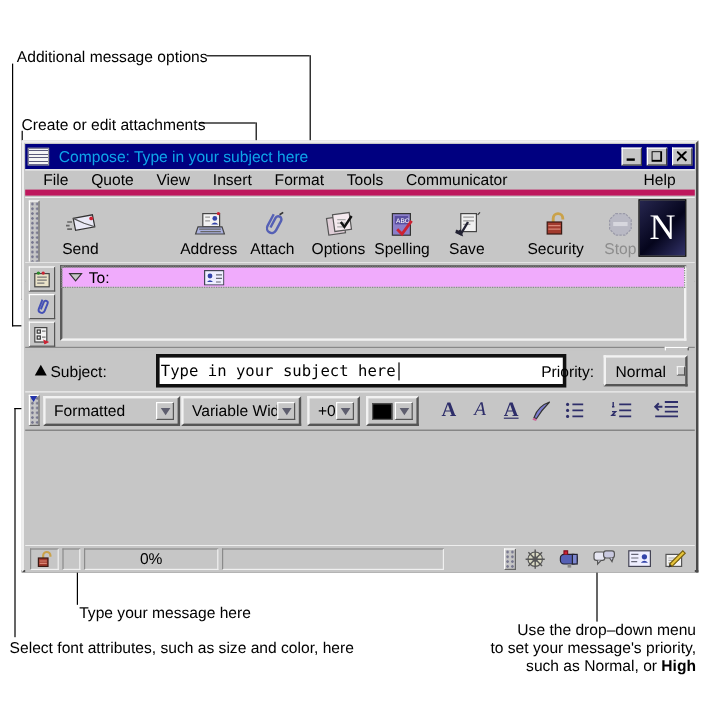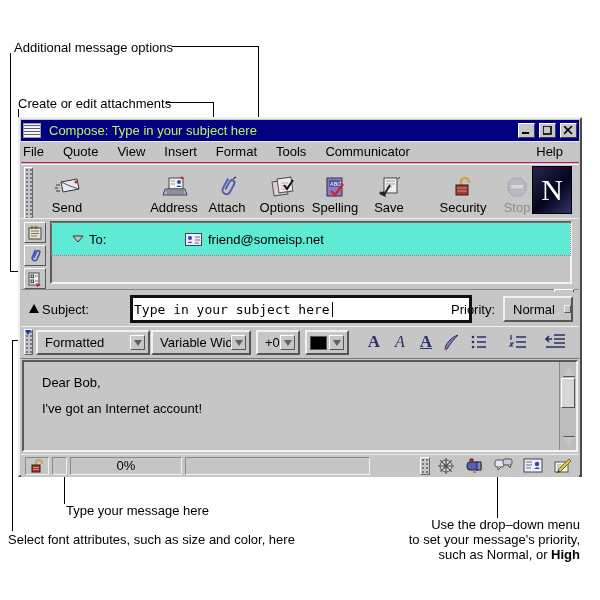--- a/index.html
+++ b/index.html
@@ -13,28 +13,28 @@
   
   .win { position:absolute; left:18px; top:117px; width:564px; height:360px;
          background:#c6c6c6; border:2px solid; border-color:#efefef #4a4a4a #4a4a4a #efefef; }
   .row { position:absolute; left:1px; right:1px; }
 
   .titlebar { top:1px; height:21px; background:#000080; display:flex; align-items:center;
               padding:0 2px; gap:4px; }
   .sysicon { width:18px; height:15px; border:1px solid #9a9a9a;
              background:repeating-linear-gradient(#f4f4f4 0 1px, #5a5a7a 1px 2px,
                         #f4f4f4 2px 3px); }
-  .title { color:#bef264; font-size:13px; flex:1; margin-left:4px; }
+  .title { color:#0ea5e9; font-size:13px; flex:1; margin-left:4px; }
   .wbtn { width:17px; height:15px; background:#c6c6c6; border:1px solid;
           border-color:#fff #404040 #404040 #fff; display:flex; align-items:center;
           justify-content:center; }
 
   .menubar { top:22px; height:22px; display:flex; align-items:center; font-size:13px;
-             padding-left:2px; column-gap:19px; background:#c6c6c6;
-             border-bottom:1px solid #be185d; box-shadow:inset 0 1px 0 #eee; }
+             padding-left:15px; column-gap:19px; background:#c6c6c6;
+             border-bottom:5px solid #be185d; box-shadow:inset 0 1px 0 #eee; }
   .menu-help { margin-left:auto; margin-right:16px; }
 
   .toolbar { top:45px; height:71px; background:#c6c6c6; border-bottom:1px solid #777;
              box-shadow:inset 0 1px 0 #eee; }
   .grip { position:absolute; left:3px; top:3px; bottom:3px; width:9px;
           border:1px solid; border-color:#fff #666 #666 #fff; background-color:#c6c6c6;
           background-image:radial-gradient(#76768e 1px, transparent 1.2px);
           background-size:4px 4px; }
   .tbtn { position:absolute; top:2px; width:52px; height:49px; display:flex;
           flex-direction:column; align-items:center; justify-content:flex-end;
@@ -47,22 +47,22 @@
           background:linear-gradient(135deg,#26264f 0%,#05051c 55%,#33336a 100%); }
 
   .addr { top:99px; height:72px; background:#c6c6c6; border-bottom:1px solid #888;
           box-shadow:inset 0 1px 0 #eee; }
   .addr-tabs { position:absolute; left:3px; top:4px; width:24px; }
   .atab { width:22px; height:21px; margin-bottom:2px; background:#c6c6c6;
           border:1px solid; border-color:#fff #555 #555 #fff; display:flex;
           align-items:center; justify-content:center; }
   .addr-list { position:absolute; left:29px; top:3px; right:7px; bottom:5px;
                background:#c3c3c3; border:2px solid; border-color:#5a5a5a #f2f2f2 #f2f2f2 #5a5a5a; }
-  .to-row { height:32px; background:#5eead4; outline:1px dotted #888; display:flex;
-            align-items:center; font-size:13px; padding-left:20px; }
+  .to-row { height:16px; background:#f0abfc; outline:1px dotted #888; display:flex;
+            align-items:center; font-size:13px; padding-left:5px; }
 
   .sash { position:absolute; left:534px; top:170px; width:20px; height:11px;
           background:#c6c6c6; border:1px solid; border-color:#fff #555 #555 #fff; }
 
   .subj { top:173px; height:34px; background:#c6c6c6; display:flex; align-items:center;
           font-size:13px; }
   .tri-up { width:0; height:0; border-left:5px solid transparent;
             border-right:5px solid transparent; border-bottom:9px solid #000;
             position:absolute; left:8px; top:12px; }
   .subj-label { position:absolute; left:21px; }
@@ -314,21 +314,20 @@
           <svg width="12" height="8" style="margin-right:5px">
               <polygon points="1,1 11,1 6,7" fill="#c6c6c6" stroke="#333"></polygon>
             </svg>
           <span style="width:96px">To:</span>
           <svg width="17" height="13" style="margin-right:6px">
               <rect x="0.5" y="0.5" width="16" height="12" fill="#eef" stroke="#445"></rect>
               <circle cx="5" cy="5" r="2" fill="#3344aa"></circle>
               <path d="M2.5 10 q2.5 -3 5 0" fill="#3344aa"></path>
               <path d="M10 4h5M10 7h5M10 10h4" stroke="#667"></path>
             </svg>
-          <span>friend@someisp.net</span>
         </div>
       </div>
     </div>
 
     <div class="sash"></div>
 
     <div class="row subj">
       <div class="tri-up"></div>
       <span class="subj-label">Subject:</span>
       <div class="subj-input">
@@ -402,35 +401,20 @@
           </svg>
       </div>
       <div class="fmt-icon" style="left:520px;width:28px">
         <svg width="22" height="16" viewBox="0 0 22 16">
             <path d="M10 1h11M10 5h11M10 9h11M2 13h19" stroke="#2e2e6a" stroke-width="1.5"></path>
             <path d="M8 5 L2 5 M5 2 L2 5 L5 8" stroke="#2e2e6a" stroke-width="1.6" fill="none"></path>
           </svg>
       </div>
     </div>
 
-    <div class="body-area">
-      <div class="body-text">
-        <div>Dear Bob,</div>
-        <div>I've got an Internet account!</div>
-      </div>
-      <div class="scrollbar">
-        <div class="sb-btn" style="top:1px">
-            <div class="sb-tri-up"></div>
-          </div>
-        <div class="sb-thumb"></div>
-        <div class="sb-btn" style="bottom:1px">
-            <div class="sb-tri-dn"></div>
-          </div>
-      </div>
-    </div>
 
     <div class="row statusbar">
       <div class="seg lockbtn">
         <svg width="15" height="14" viewBox="0 0 15 14">
             <path d="M6 6 V4 a3 3 0 0 1 6 0 v1" fill="none" stroke="#caa24a" stroke-width="1.8"></path>
             <rect x="2" y="6" width="8" height="7" fill="#a23b2e" stroke="#3a1a14"></rect>
             <path d="M3 8.5h6M3 10.5h6" stroke="#d98877"></path>
           </svg>
       </div>
       <div class="seg seg2"></div>

